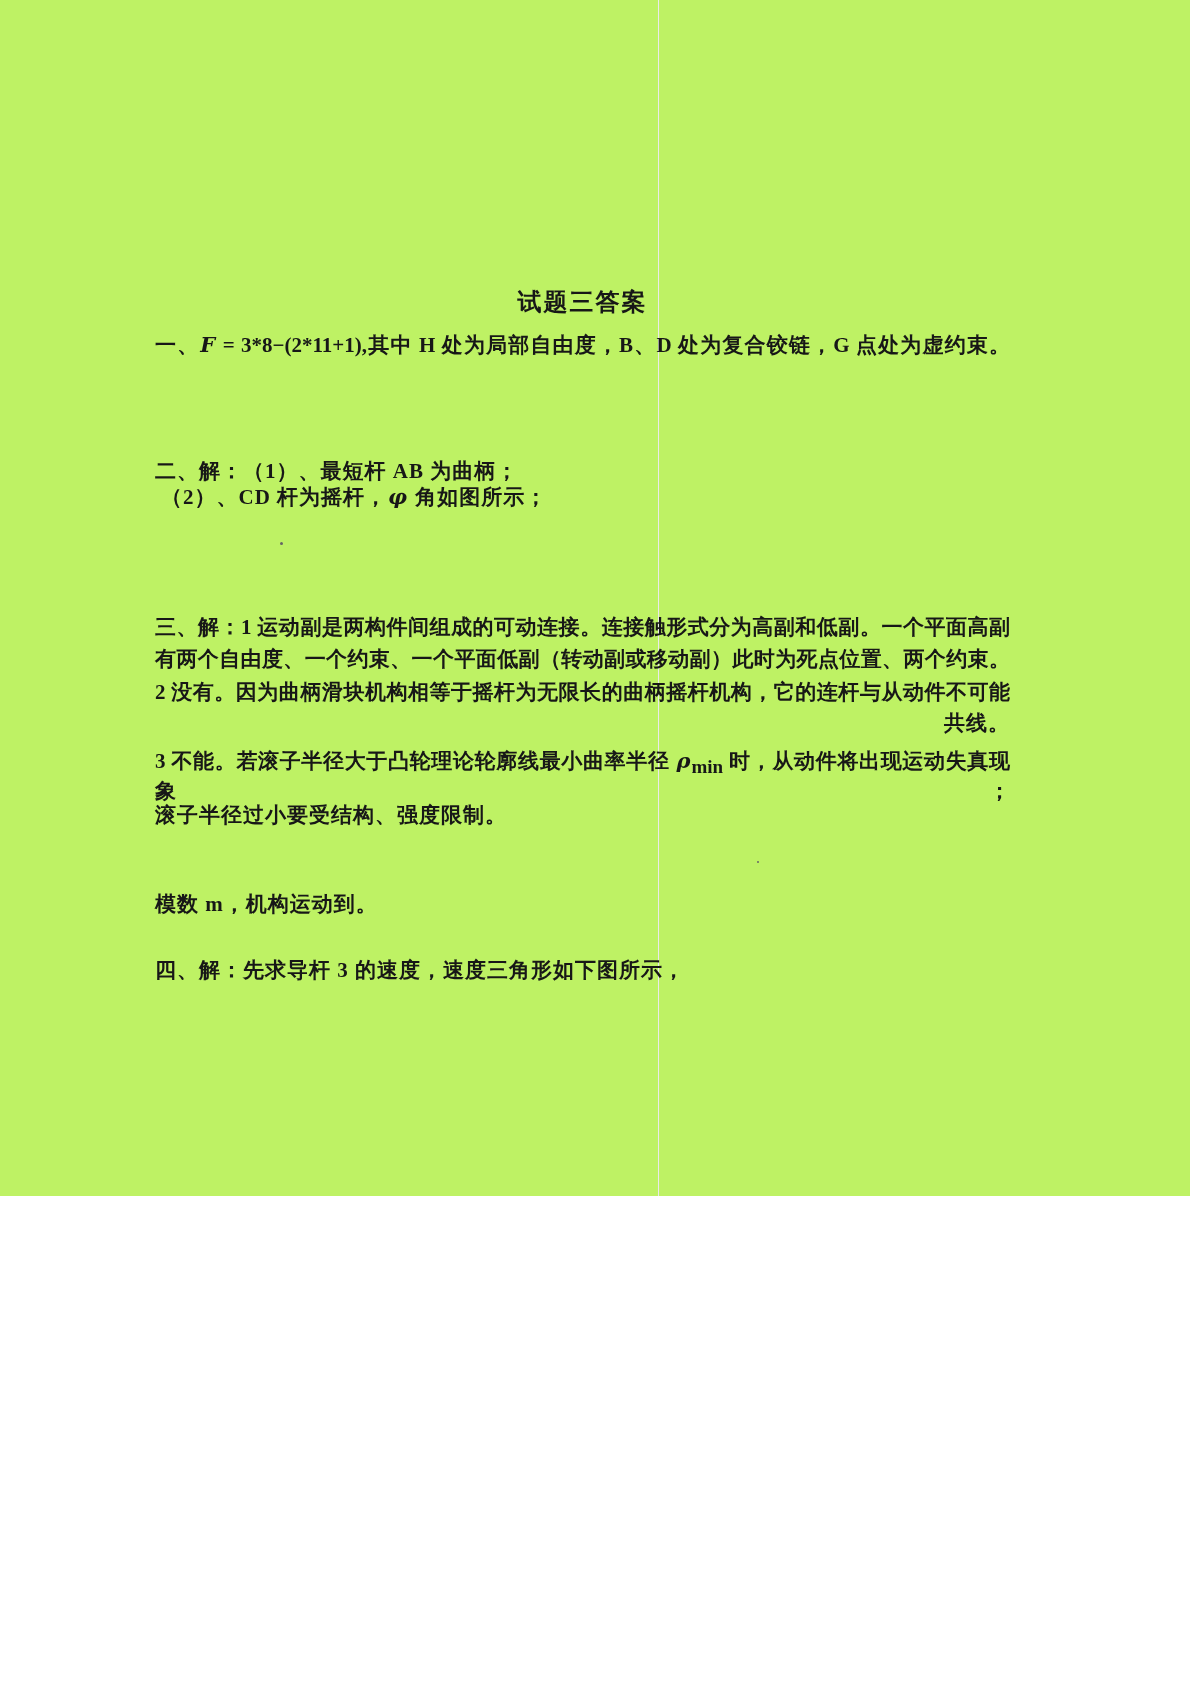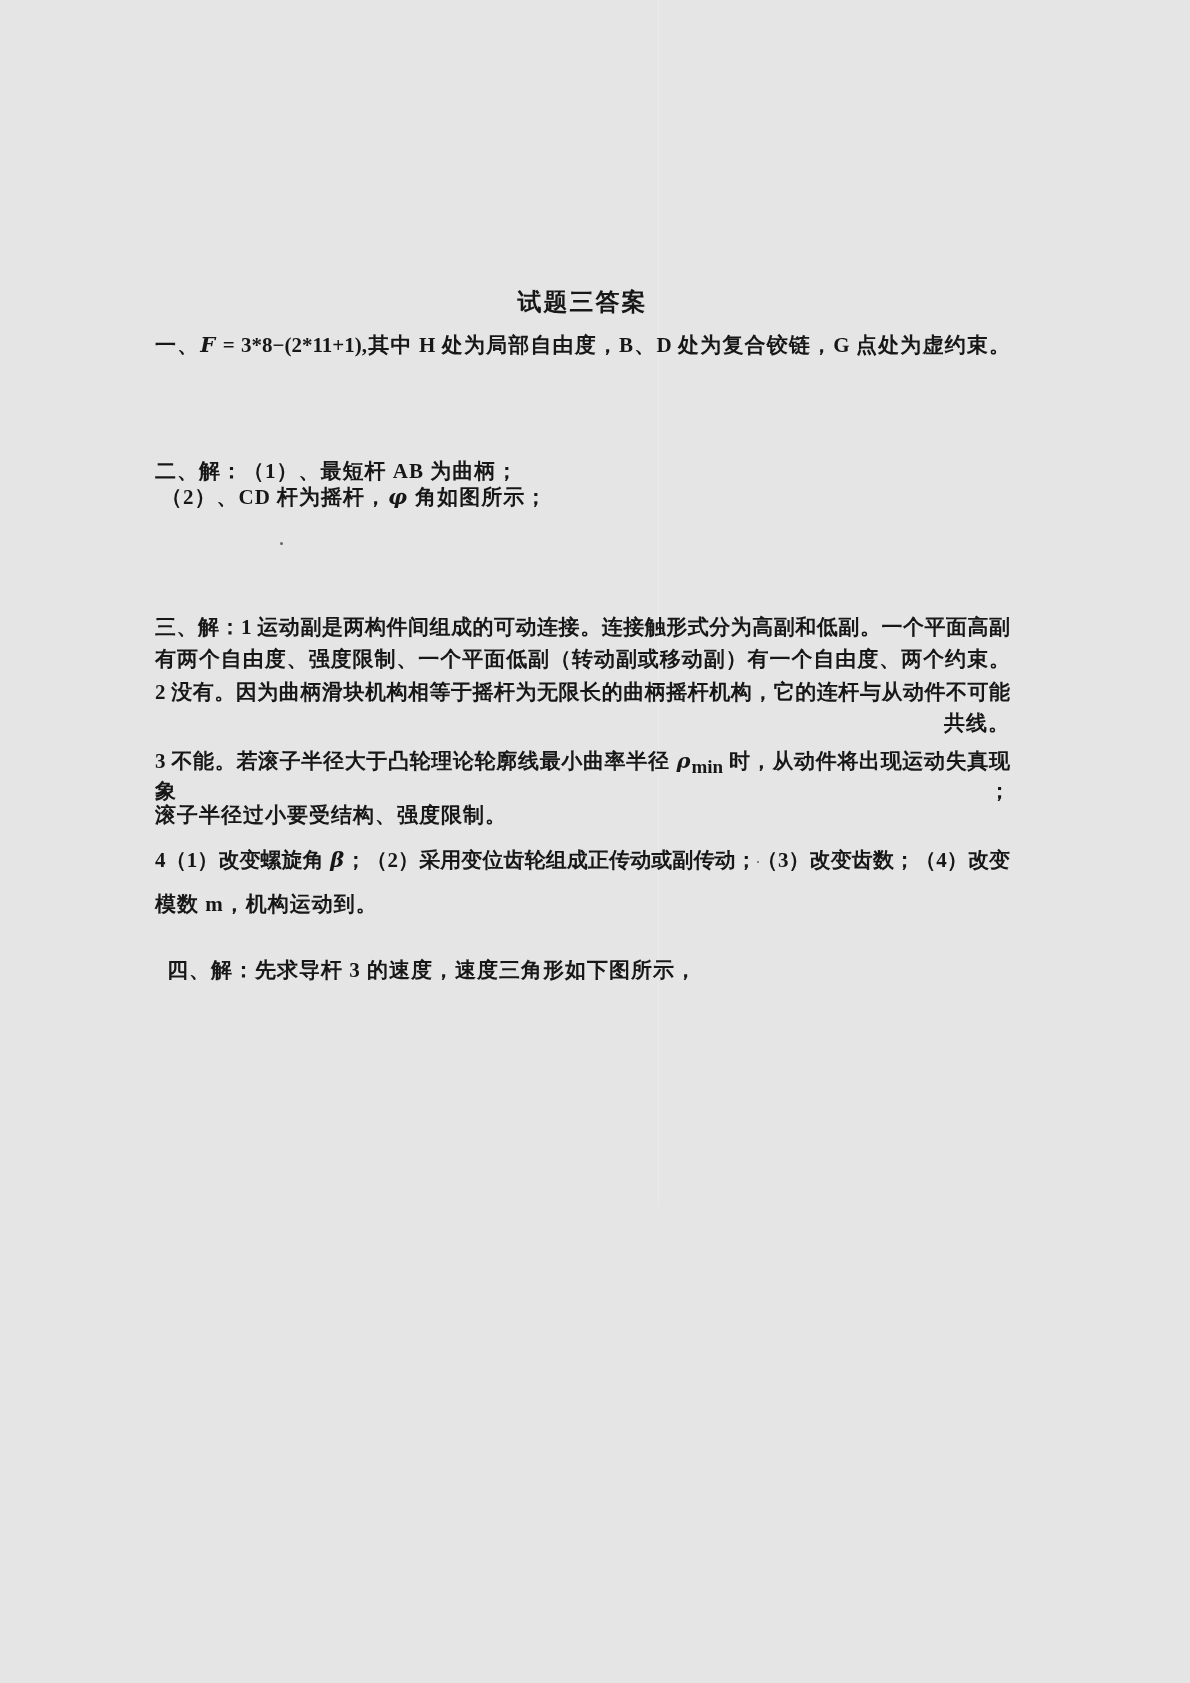--- a/index.html
+++ b/index.html
@@ -3,22 +3,22 @@
 <meta charset="utf-8">
 <style>
   html, body {
     margin: 0;
     padding: 0;
     background: #ffffff;
   }
   .page {
     position: relative;
     width: 1190px;
-    height: 1683px;
-    background: #e5e5e5;
+    height: 1196px;
+    background: #bef264;
     overflow: hidden;
     color: #171717;
     font-family: "Liberation Serif", "DejaVu Serif", serif;
   }
   .scan-vline {
     position: absolute;
     left: 658px;
     top: 0;
     width: 1px;
     height: 1205px;
@@ -78,39 +78,38 @@
   .l3  { top: 482px; }
   .l4  { top: 549px; }
   .l5  { top: 612px; }
   .l6  { top: 644px; }
   .l7  { top: 677px; }
   .l8  { top: 708px; text-align: right; }
   .l9  { top: 746px; }
   .l10 { top: 800px; }
   .l11 { top: 845px; }
   .l12 { top: 889px; }
-  .l13 { top: 955px; margin-left: 12px; }
+  .l13 { top: 955px; }
 </style>
 </head>
 <body>
 
 <div class="page">
 
   <div class="scan-vline"></div>
   <div class="scan-speck speck-1"></div>
   <div class="scan-speck speck-2"></div>
 
   <div class="doc-title">试题三答案</div>
 
   <div class="line l0 jfull"><span>一、</span><span class="seg-var">F</span><span> = 3*8−(2*11+1),其中 H 处为局部自由度，B、D 处为复合铰链，G 点处为虚约束。</span></div>
   <div class="line l2"><span>二、解：（1）、最短杆 AB 为曲柄；</span></div>
   <div class="line l3 indent"><span>（2）、CD 杆为摇杆，</span><span class="seg-var">φ</span><span> 角如图所示；</span></div>
   <div class="line l5 jfull"><span>三、解：1 运动副是两构件间组成的可动连接。连接触形式分为高副和低副。一个平面高副</span></div>
-  <div class="line l6 jfull"><span>有两个自由度、强度限制、一个平面低副（转动副或移动副）有一个自由度、两个约束。</span></div>
+  <div class="line l6 jfull"><span>有两个自由度、一个约束、一个平面低副（转动副或移动副）此时为死点位置、两个约束。</span></div>
   <div class="line l7 jfull"><span>2 没有。因为曲柄滑块机构相等于摇杆为无限长的曲柄摇杆机构，它的连杆与从动件不可能</span></div>
   <div class="line l8"><span>共线。</span></div>
   <div class="line l9 jfull"><span>3 不能。若滚子半径大于凸轮理论轮廓线最小曲率半径 </span><span class="seg-var">ρ</span><sub>min</sub><span> 时，从动件将出现运动失真现象；</span></div>
   <div class="line l10"><span>滚子半径过小要受结构、强度限制。</span></div>
-  <div class="line l11 jfull"><span>4（1）改变螺旋角 </span><span class="seg-var">β</span><span>；（2）采用变位齿轮组成正传动或副传动；（3）改变齿数；（4）改变</span></div>
   <div class="line l12"><span>模数 m，机构运动到。</span></div>
   <div class="line l13"><span>四、解：先求导杆 3 的速度，速度三角形如下图所示，</span></div>
 
 </div>
 
 </body></html>

